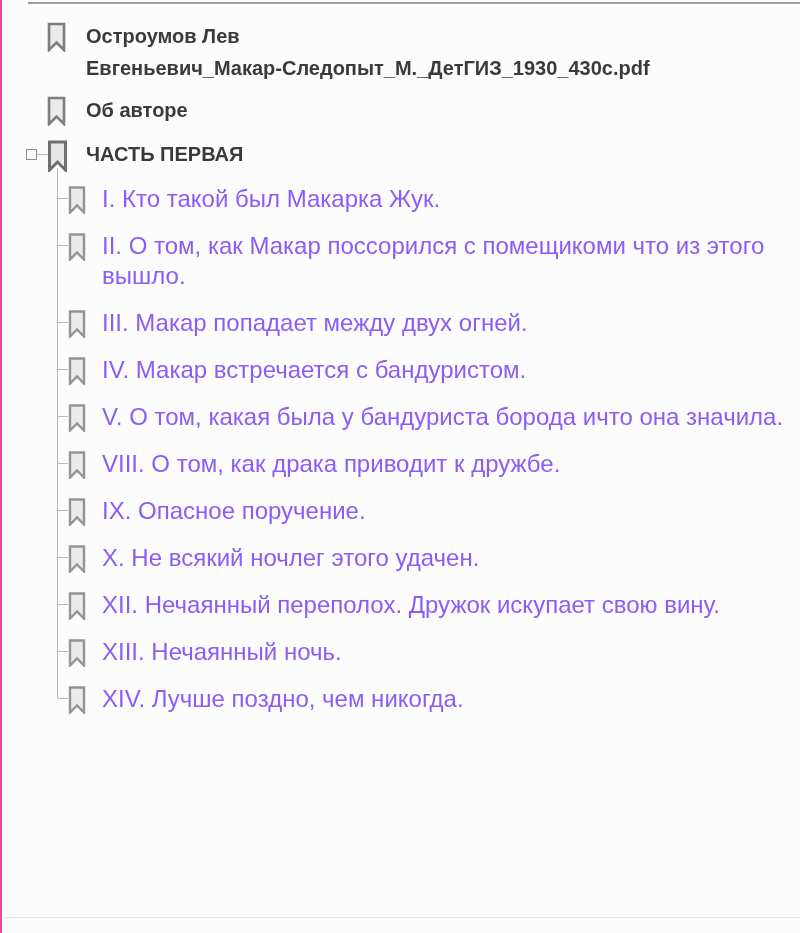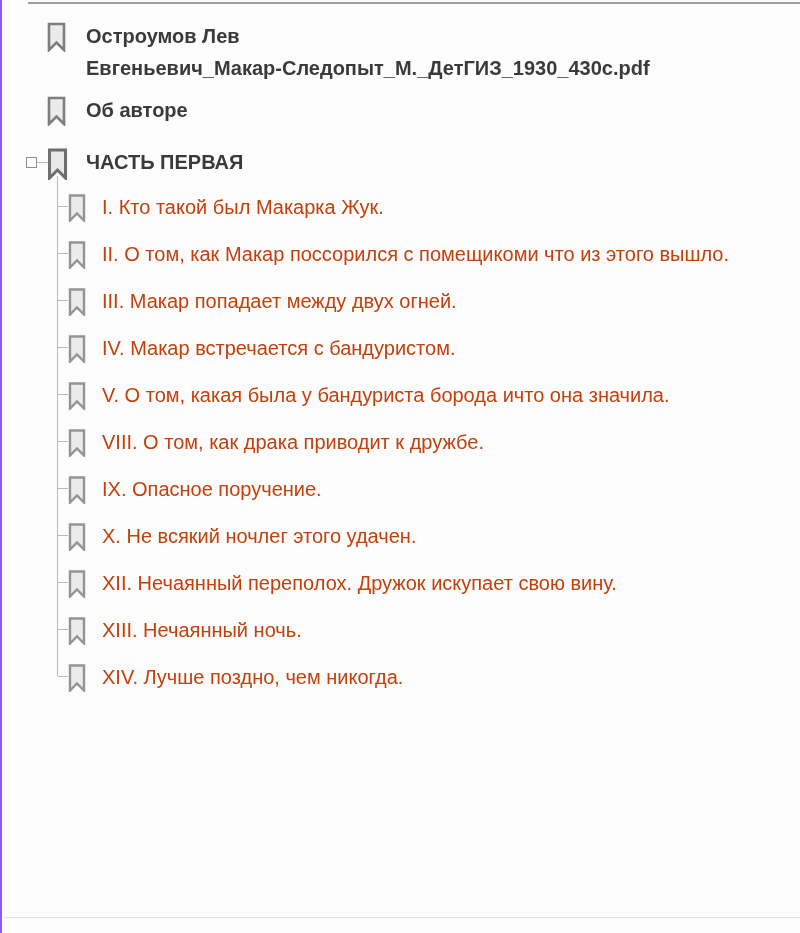--- a/index.html
+++ b/index.html
@@ -10,21 +10,21 @@
     width: 800px;
     height: 933px;
     background: #fcfcfc;
     font-family: "Liberation Sans", "DejaVu Sans", sans-serif;
     overflow: hidden;
     position: relative;
   }
   .panel {
     position: absolute;
     inset: 0;
-    border-left: 2px solid #8b5cf6;
+    border-left: 2px solid #ec4899;
     box-sizing: border-box;
     padding-top: 20px;
   }
   .top-border {
     position: absolute;
     top: 2px;
     left: 26px;
     right: 0;
     height: 2px;
     background: #9e9e9e;
@@ -48,21 +48,21 @@
     line-height: 32px;
     color: #3a3a3a;
     cursor: pointer;
   }
   .row-top .bm-icon {
     position: absolute;
     left: 44px;
     top: 2px;
   }
   .row-about { margin-top: 10px; }
-  .row-part  { margin-top: 20px; }
+  .row-part  { margin-top: 12px; }
   .row-top .label { display: block; max-width: 660px; }
 
   
   .expander {
     position: absolute;
     left: 24px;
     top: 11px;
     width: 9px;
     height: 9px;
     border: 1px solid #8f8f8f;
@@ -89,23 +89,23 @@
     position: absolute;
     left: 55px;
     top: -16px;
     bottom: 33px;
     width: 1px;
     background: #b8b8b8;
   }
   .row-child {
     position: relative;
     padding: 0 10px 17px 100px;
-    font-size: 20px;
+    font-size: 24px;
     line-height: 30px;
-    color: #c2410c;
+    color: #8b5cf6;
     min-height: 30px;
     cursor: pointer;
   }
   .row-child::before {              
     content: "";
     position: absolute;
     left: 56px;
     top: 14px;
     width: 10px;
     height: 1px;

